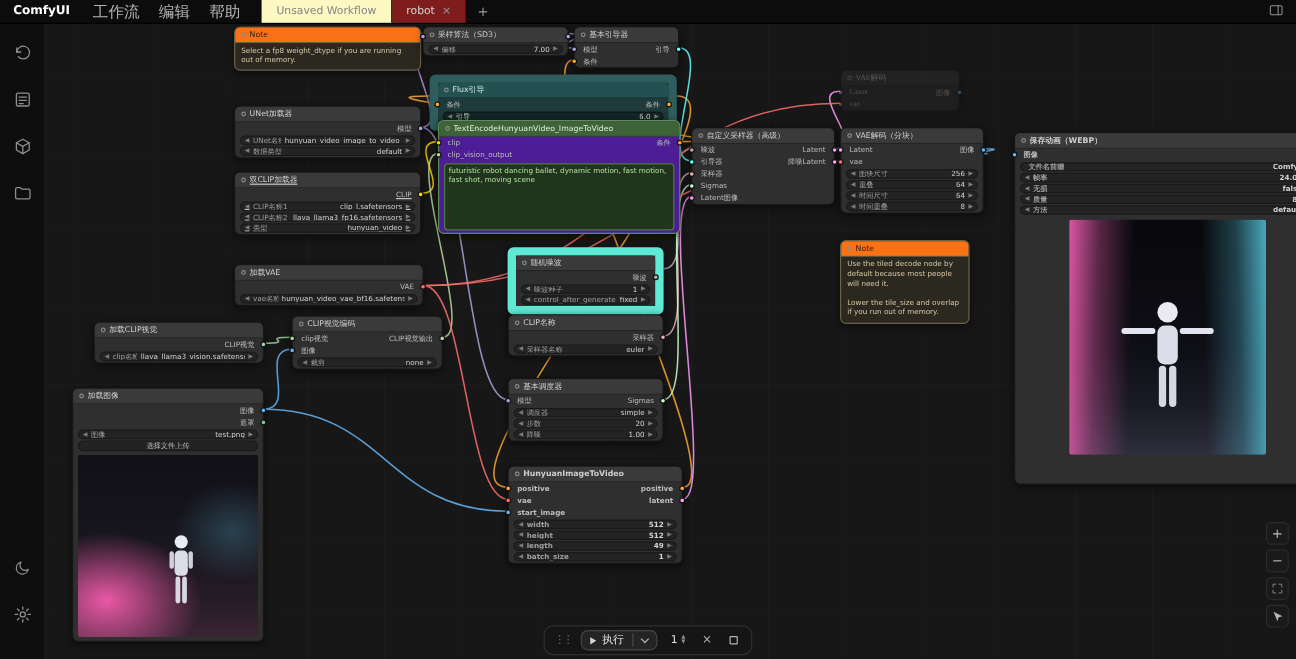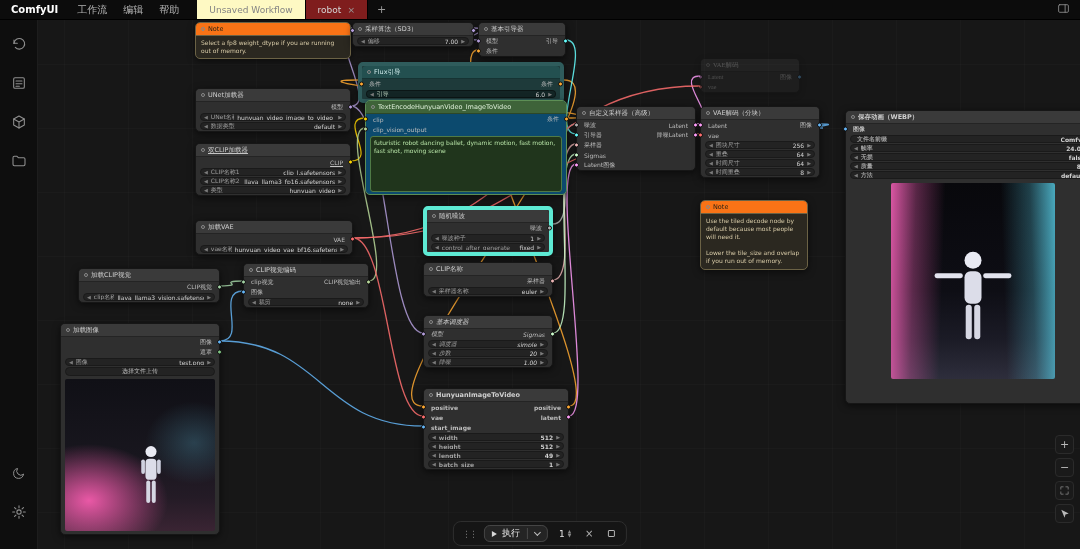--- a/index.html
+++ b/index.html
@@ -5,49 +5,49 @@
   *{margin:0;padding:0;box-sizing:border-box}
   html,body{width:1080px;height:549px;overflow:hidden}
   body{position:relative;background:#171717;font-family:"DejaVu Sans","Liberation Sans",sans-serif;
        background-image:linear-gradient(rgba(255,255,255,.015) 1px,transparent 1px),
                         linear-gradient(90deg,rgba(255,255,255,.015) 1px,transparent 1px);
        background-size:64px 64px}
   
   .topbar{position:absolute;top:0;left:0;right:0;height:20px;background:#0c0c0c;border-bottom:1px solid #000;
           display:flex;align-items:center;z-index:20}
   .logo{font-size:10px;font-weight:bold;color:#fff;padding:0 11px;white-space:nowrap}
-  .menu{font-size:10px;color:#b3b3b3;padding:0 8px;cursor:default;white-space:nowrap}
+  .menu{font-size:13px;color:#b3b3b3;padding:0 8px;cursor:default;white-space:nowrap}
   .tabs{display:flex;align-items:stretch;height:100%;margin-left:10px;flex:1}
   .tab{display:flex;align-items:center;gap:6px;padding:0 12px;font-size:9px;color:#848484;background:#fef9c3;
        border-right:1px solid #000;white-space:nowrap}
   .tab.active{background:#7f1d1d;color:#d6d6d6}
   .tab .close{color:#9a9a9a;font-size:9px}
   .newtab{display:flex;align-items:center;padding:0 9px;color:#9a9a9a;font-size:11px}
   .topbar-right{display:flex;align-items:center;gap:8px;padding-right:10px}
   
   .sidebar{position:absolute;top:20px;left:0;bottom:0;width:38px;background:#0e0e0e;border-right:1px solid #1d1d1d;
            display:flex;flex-direction:column;align-items:center;padding:12px 0 10px;z-index:15}
   .side-btn{width:24px;height:24px;display:flex;align-items:center;justify-content:center;margin-bottom:15px;color:#8f8f8f}
   .side-spacer{flex:1}
   .icon-svg{stroke:#8f8f8f;fill:none;stroke-width:1.6;stroke-linecap:round;stroke-linejoin:round}
   
   #wires{position:absolute;top:0;left:0;width:1080px;height:549px;z-index:1;pointer-events:none}
   #nodes-layer{position:absolute;top:0;left:0;width:1080px;height:549px;z-index:2}
   .node{position:absolute;background:#2f2f2f;border:1px solid #161616;border-radius:5px;
         box-shadow:0 2px 7px rgba(0,0,0,.55);color:#c5c5c5}
-  .node.selected{border:4px solid #5eead4}
+  .node.selected{border:7px solid #5eead4}
   .node.faded{opacity:.32}
   .node-header{height:13px;display:flex;align-items:center;gap:3px;padding:0 5px;background:#3a3a3a;
                border-radius:4px 4px 0 0;border-bottom:1px solid #242424}
   .node-header .ttl{font-size:6.5px;color:#cfcfcf;white-space:nowrap;overflow:hidden}
   .collapse-dot{width:4px;height:4px;border-radius:50%;border:1px solid #8a8a8a;flex:0 0 auto}
   .node.note{background:#2b2820;border-color:#6b6245;color:#d6c9a6}
   .node.note .node-header{background:#f97316;border-bottom-color:#6b6245}
   .node.note .node-header .ttl{color:#221f15}
-  .node.green{background:#0c4a6e;border-color:#5d8f55}
+  .node.green{background:#4c1d95;border-color:#5d8f55}
   .node.green .node-header{background:#3e6339;border-bottom-color:#2c4729}
   .node.green .node-header .ttl{color:#ddefd8}
   .node.teal{background:#1e3a3a;border-color:#2f5c5c}
   .node.teal .node-header{background:#235050;border-bottom-color:#163333}
   .node.teal .node-header .ttl{color:#cfecec}
   .io-row{position:relative;height:10px;display:flex;align-items:center;justify-content:space-between;
           padding:0 7px;font-size:6px}
   .io-l{color:#bdbdbd;white-space:nowrap}
   .io-r{color:#bdbdbd;margin-left:auto;white-space:nowrap}
   .port{position:absolute;width:5px;height:5px;border-radius:50%;border:1px solid #101010;top:50%;
@@ -375,21 +375,21 @@
         <span class="io-l"></span>
         <span class="io-r">采样器</span>
       </div>
       <div class="widget">
         <span class="warr">◀</span>
         <span class="wlabel">采样器名称</span>
         <span class="wval">euler</span>
         <span class="warr">▶</span>
       </div>
     </div>
-    <div class="node" style="left: 423px; top: 315px; width: 130px; font-style: italic;">
+    <div class="node" style="left: 423px; top: 315px; width: 130px;">
       <div class="node-header">
         <span class="collapse-dot"></span>
         <span class="ttl">基本调度器</span>
       </div>
       <div class="io-row">
         <span class="port in" style="background: rgb(179, 157, 219);"></span>
         <span class="port out" style="background: rgb(205, 255, 205);"></span>
         <span class="io-l">模型</span>
         <span class="io-r">Sigmas</span>
       </div>

